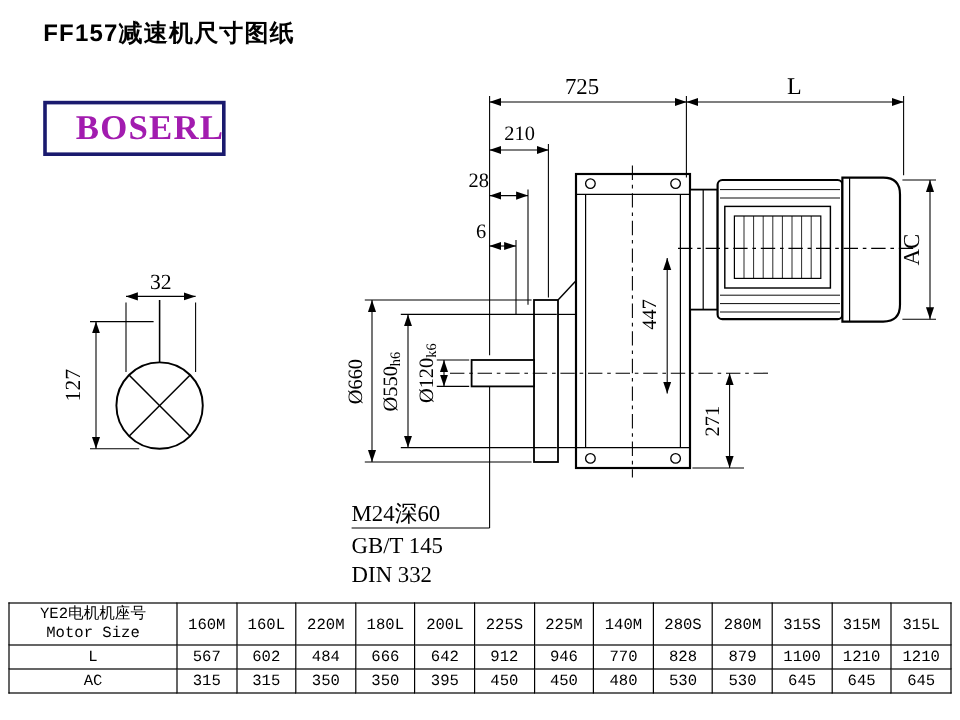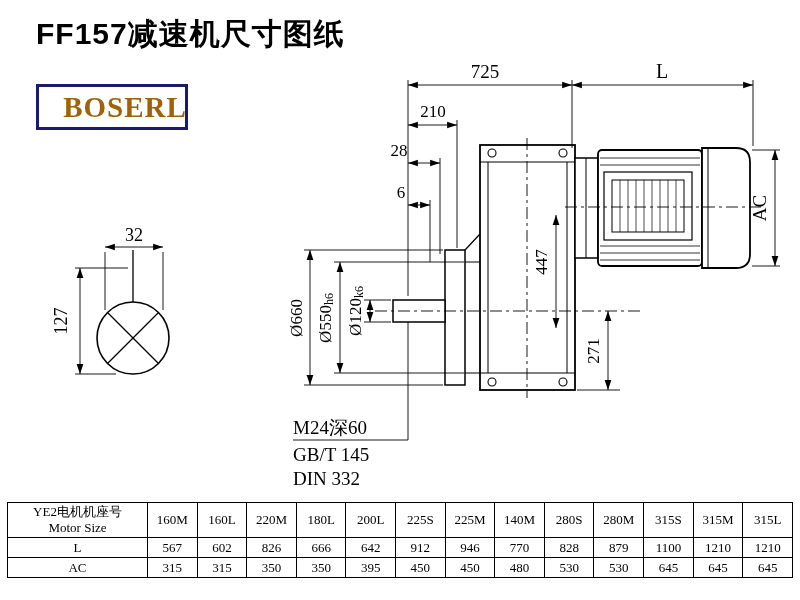--- a/index.html
+++ b/index.html
@@ -1,27 +1,27 @@
 <!DOCTYPE html>
 <html><head>
 <meta charset="utf-8">
 <style>
   html,body{margin:0;padding:0;background:#fff;}
   .page{position:relative;width:800px;height:600px;background:#ffffff;overflow:hidden;
         font-family:"Liberation Sans",sans-serif;color:#000;}
-  .title{position:absolute;left:36px;top:14px;font-size:30px;font-weight:bold;letter-spacing:1px;}
+  .title{position:absolute;left:36px;top:14px;font-size:20px;font-weight:bold;letter-spacing:1px;}
   .logo{position:absolute;left:36px;top:84px;width:146px;height:40px;border:3px solid #1a1a6e;
         display:flex;align-items:center;justify-content:center;background:#fff;}
   .logo span{font-family:"Liberation Serif","DejaVu Serif",serif;font-weight:bold;
-             font-size:29px;color:#a16207;letter-spacing:1px;margin-left:26px;}
+             font-size:29px;color:#a21caf;letter-spacing:1px;margin-left:26px;}
   svg.drawing{position:absolute;left:0;top:0;}
   .dtext{font-family:"Liberation Serif","DejaVu Serif",serif;fill:#000;stroke:none;}
   .cline{stroke:#000;stroke-width:0.9;stroke-dasharray:12 4 3 4;fill:none;}
   .size-table{position:absolute;left:7px;top:502px;width:786px;border-collapse:collapse;
-              table-layout:fixed;font-family:Liberation Serif, serif;font-size:13px;}
+              table-layout:fixed;font-family:Liberation Mono, monospace;font-size:13px;}
   .size-table td{border:1px solid #000;text-align:center;vertical-align:middle;padding:0;height:19px;}
   .size-table tr.hdr td{height:34px;}
   .size-table .mcell div{line-height:1.25;}
 </style>
 </head>
 <body>
 
 <div class="page">
 
   <div class="title">FF157减速机尺寸图纸</div>
@@ -194,21 +194,21 @@
         <td>280S</td>
         <td>280M</td>
         <td>315S</td>
         <td>315M</td>
         <td>315L</td>
       </tr>
       <tr>
         <td>L</td>
         <td>567</td>
         <td>602</td>
-        <td>826</td>
+        <td>484</td>
         <td>666</td>
         <td>642</td>
         <td>912</td>
         <td>946</td>
         <td>770</td>
         <td>828</td>
         <td>879</td>
         <td>1100</td>
         <td>1210</td>
         <td>1210</td>

